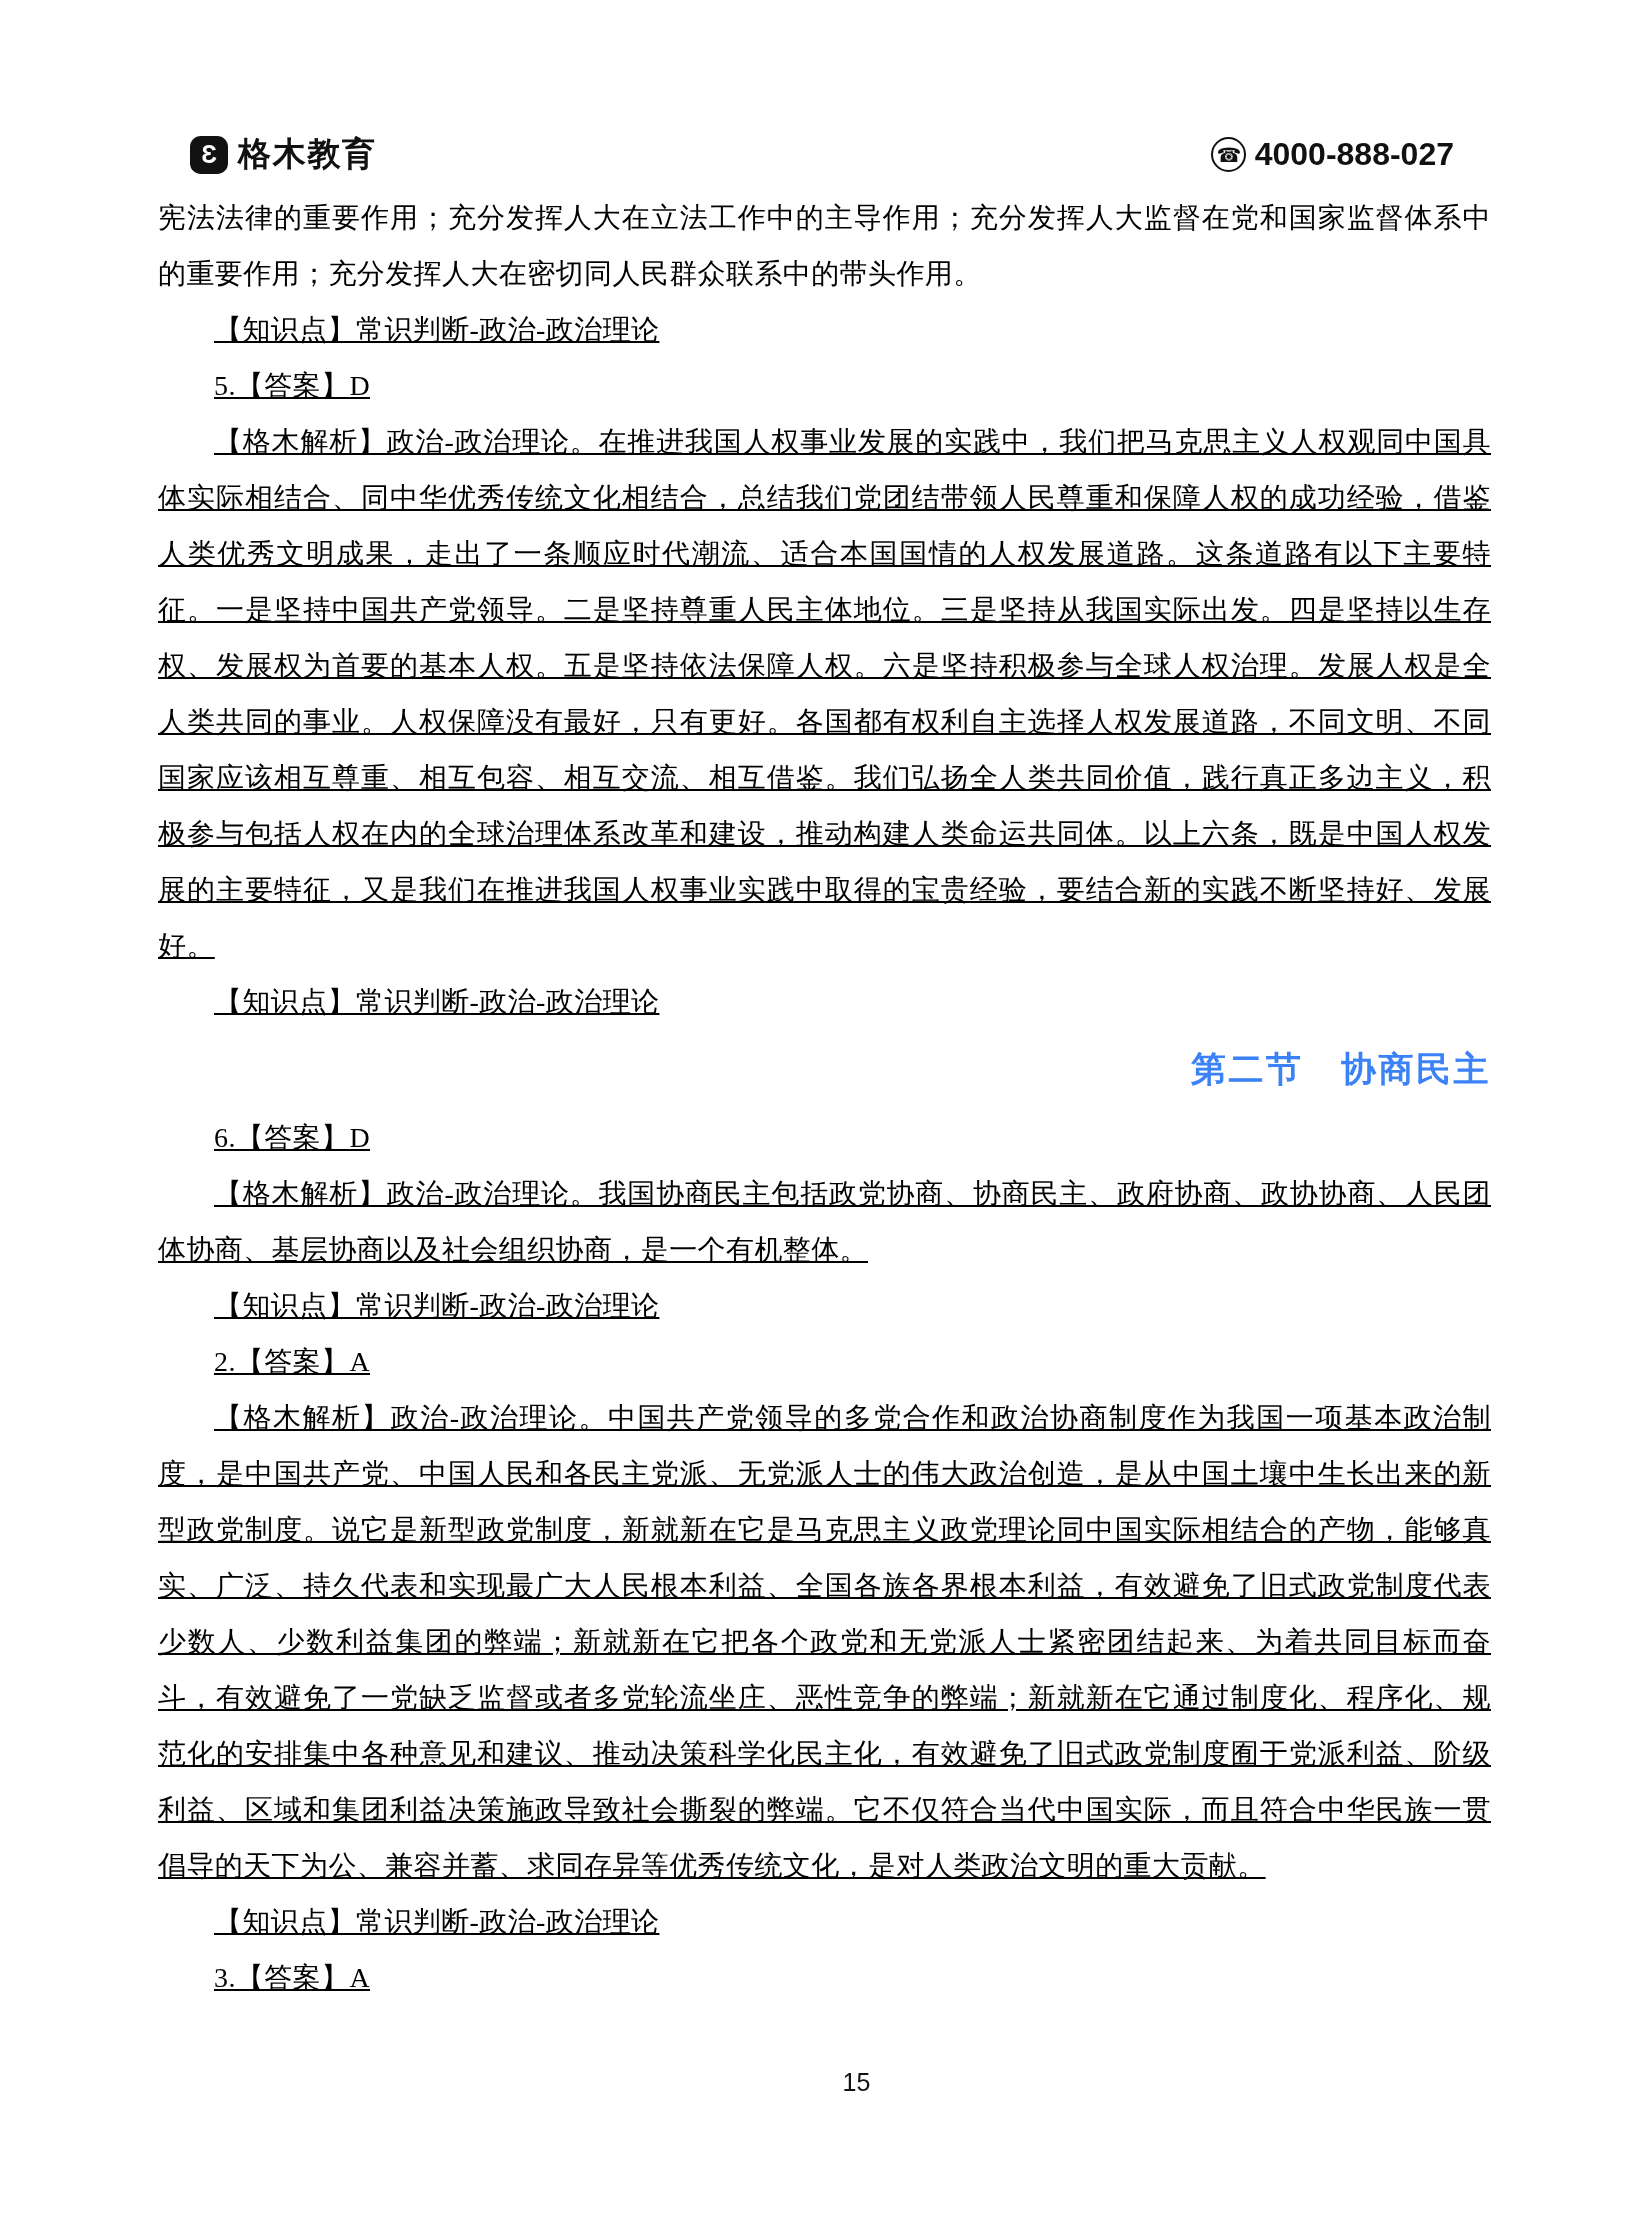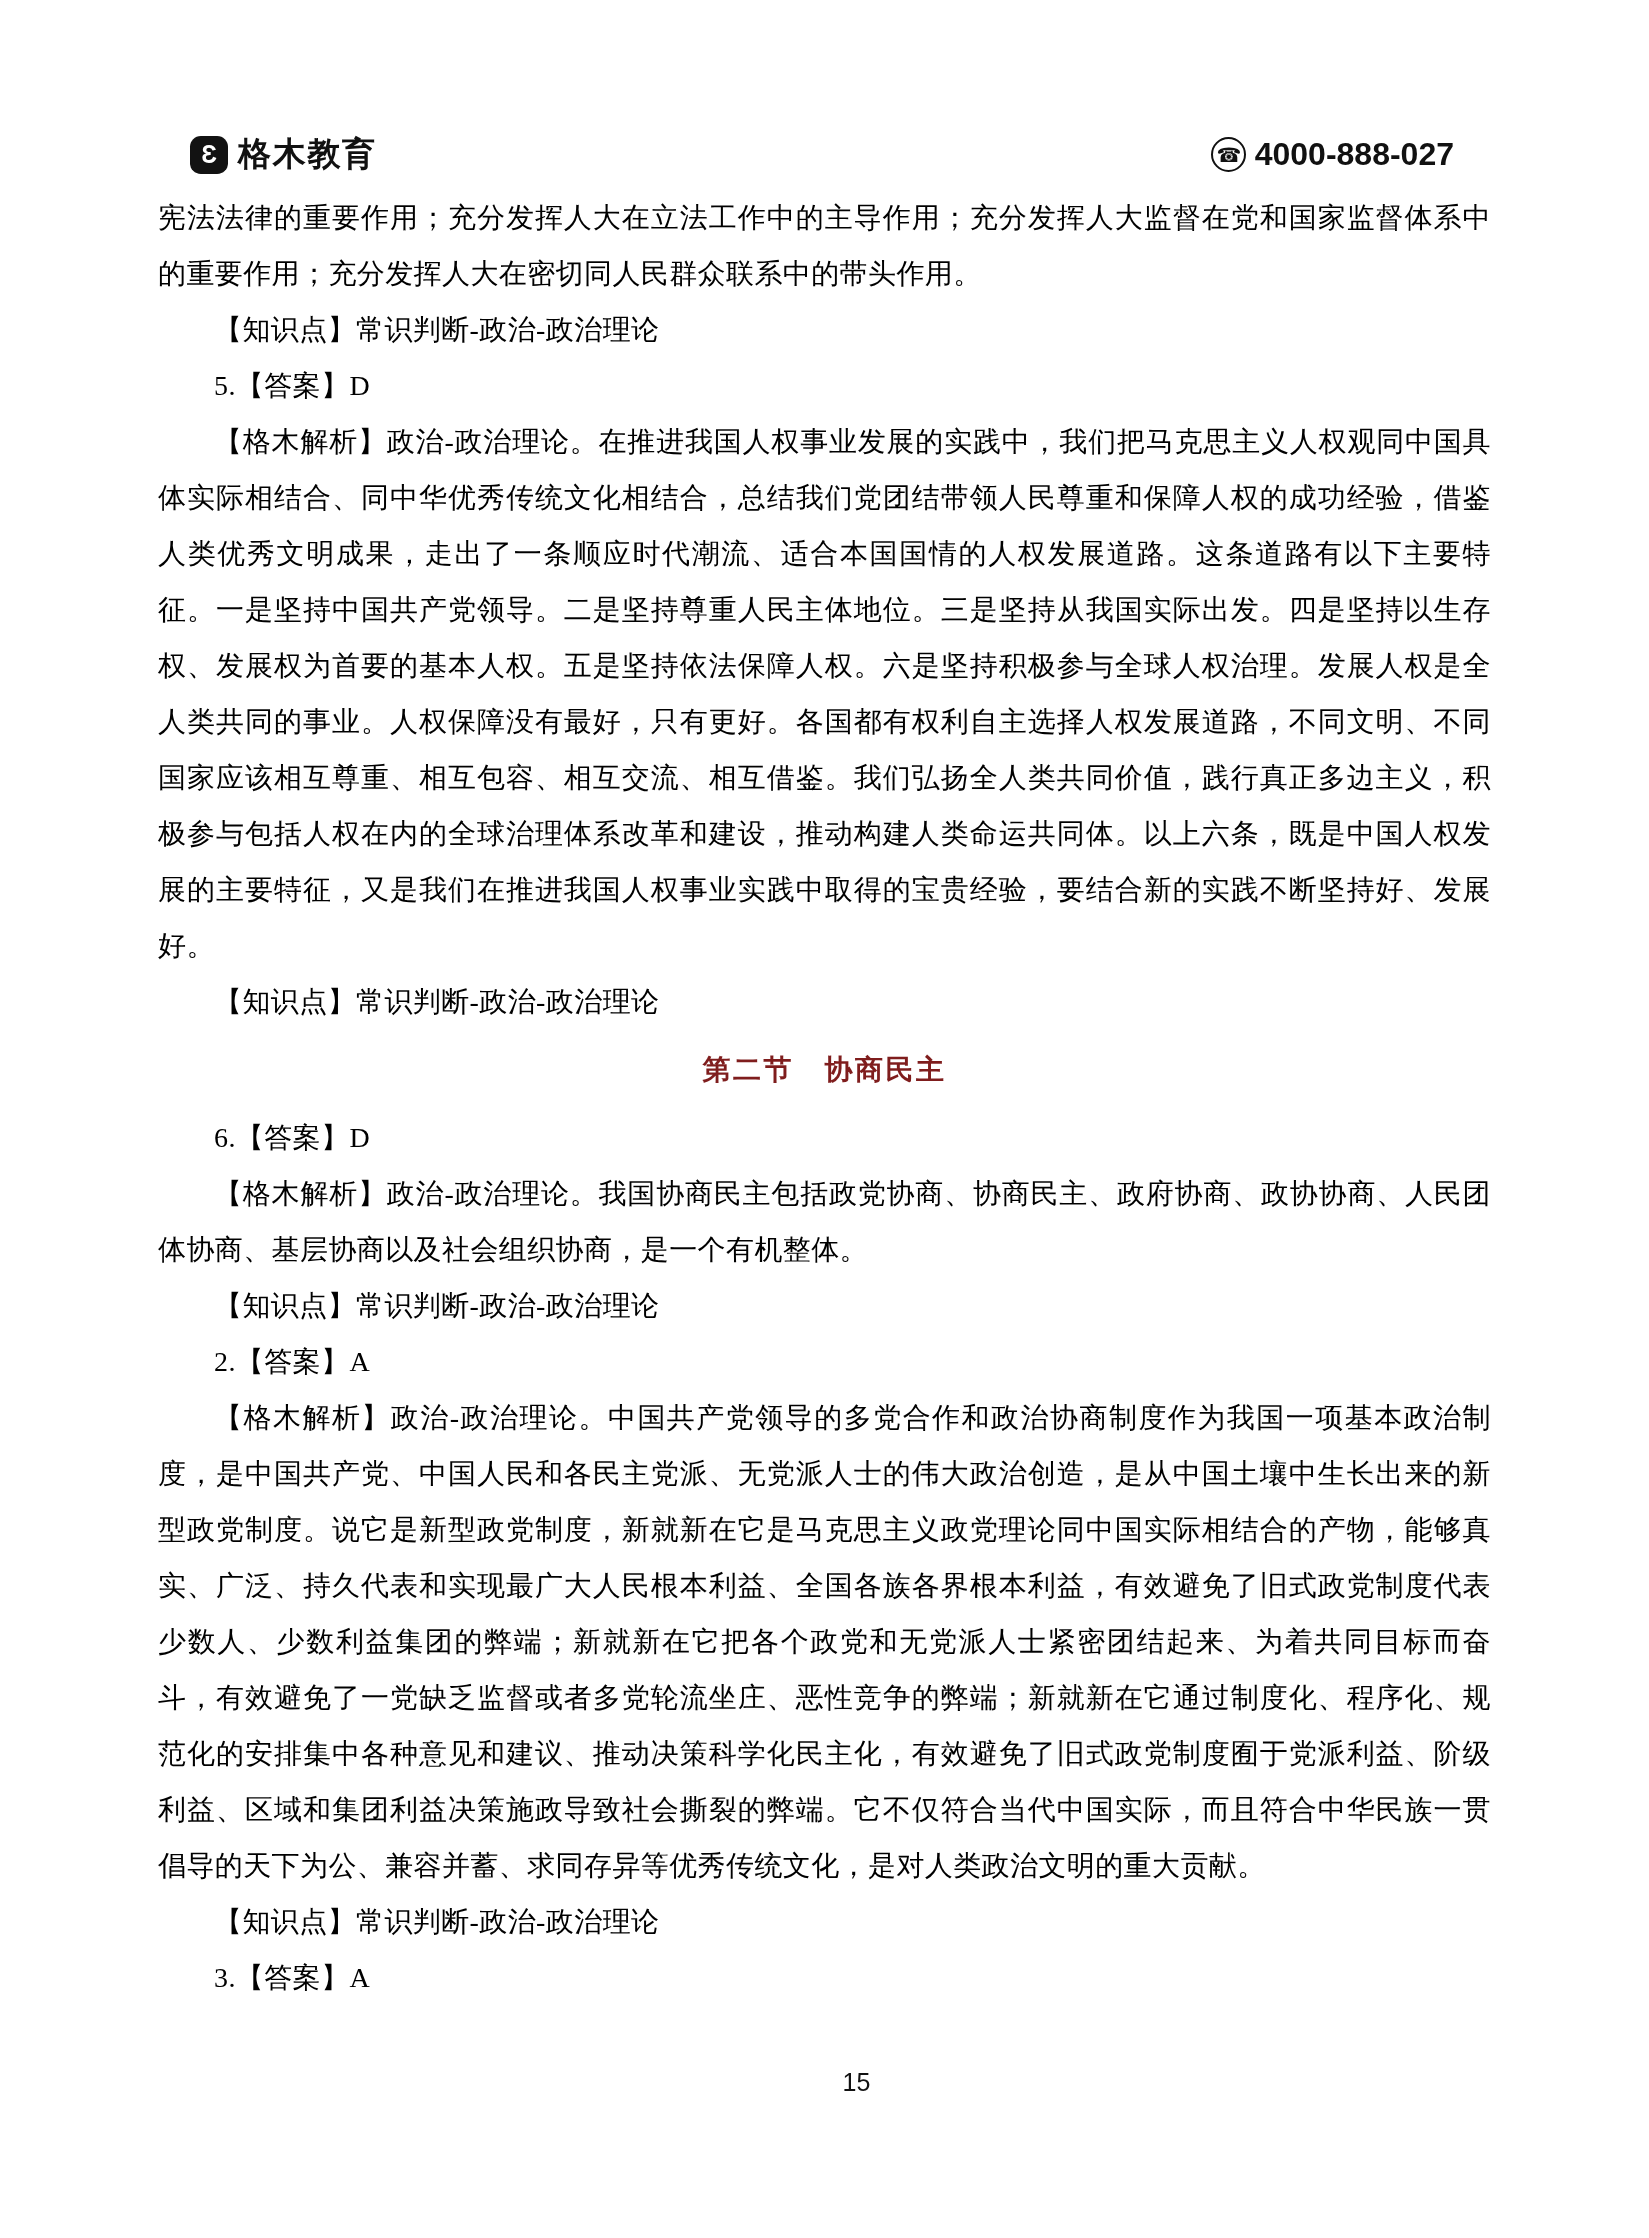--- a/index.html
+++ b/index.html
@@ -81,30 +81,31 @@
   .para {
     margin: 0;
     font-size: 28px;
     line-height: 56px;
     text-align: justify;
     letter-spacing: 0.4px;
     word-break: break-all;
   }
   .para.indent {
     text-indent: 2em;
+    text-decoration: underline;
   }
   .section-heading {
     margin: 0;
     height: 80px;
     line-height: 80px;
-    text-align: center;
-    font-size: 28px;
+    text-align: right;
+    font-size: 35px;
     font-weight: 700;
     letter-spacing: 2.5px;
-    color: #7f1d1d;
+    color: #3b82f6;
   }
 
   
   .footer {
     position: absolute;
     top: 2068px;
     left: 0;
     width: 100%;
     text-align: center;
     font: 400 25px "Liberation Sans", sans-serif;

